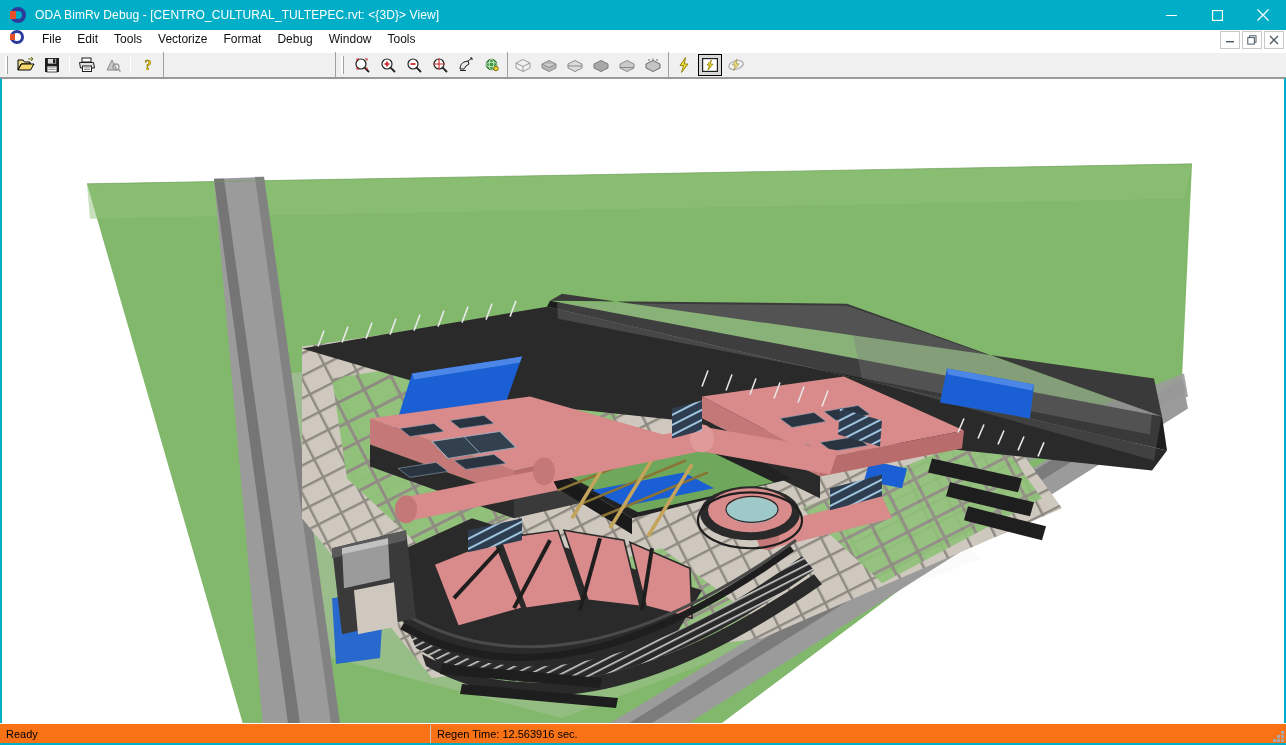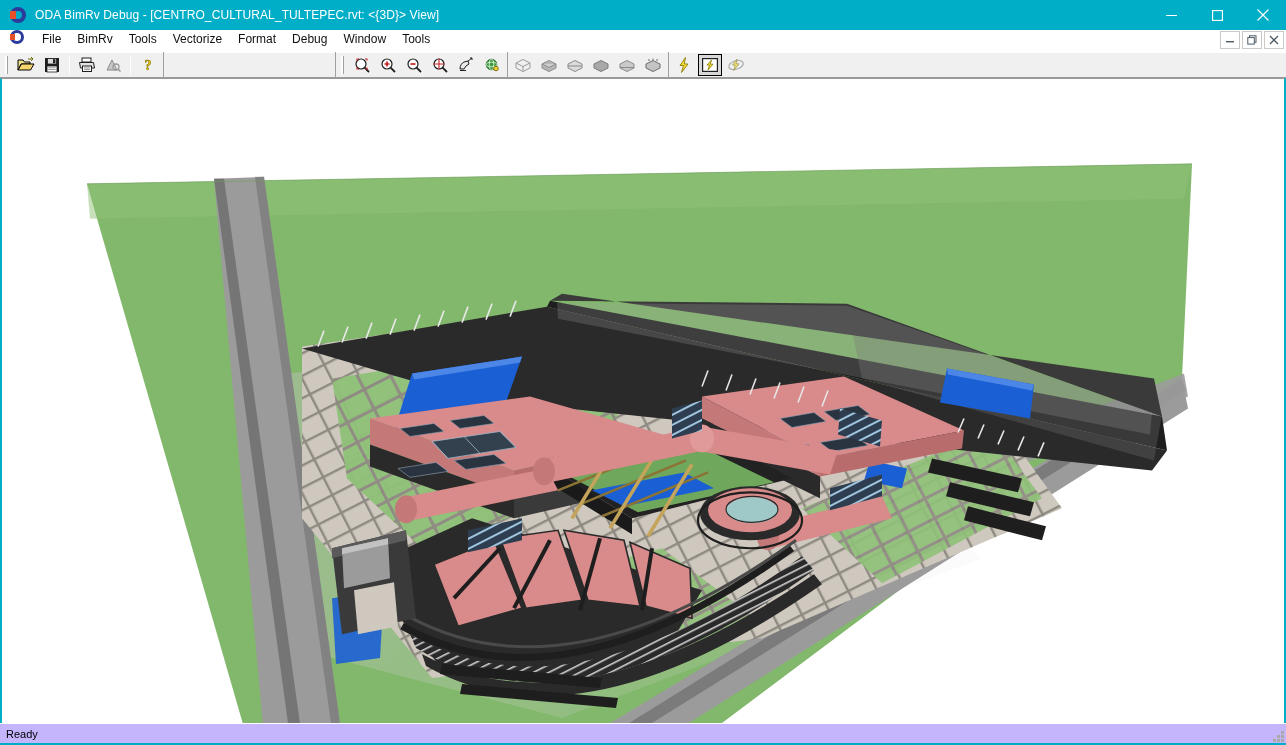--- a/index.html
+++ b/index.html
@@ -172,21 +172,21 @@
     inset: 0;
     background: #ffffff;
     overflow: hidden;
   }
   .viewport svg { display: block; width: 100%; height: 100%; }
 
   
   .statusbar {
     height: 20px;
     flex: 0 0 20px;
-    background: #c4b5fd;
+    background: #f97316;
     border-top: 1px solid #ffffff;
     display: flex;
     align-items: center;
     font-size: 11px;
     color: #000;
     position: relative;
   }
   .status-pane {
     height: 18px;
     display: flex;
@@ -244,21 +244,21 @@
       </div>
     </div>
   </div>
 
   <div class="menubar">
     <div class="menu-logo">
       <div class="ring"></div>
       <div class="notch"></div>
     </div>
     <div class="menu-item">File</div>
-    <div class="menu-item">BimRv</div>
+    <div class="menu-item">Edit</div>
     <div class="menu-item">Tools</div>
     <div class="menu-item">Vectorize</div>
     <div class="menu-item">Format</div>
     <div class="menu-item">Debug</div>
     <div class="menu-item">Window</div>
     <div class="menu-item">Tools</div>
 
     <div class="mdi-controls">
       <div class="mdi-btn">
         <svg width="10" height="10" viewBox="0 0 10 10">
@@ -644,20 +644,21 @@
         <path d="M340 470 L386 460 L386 466 L340 476 Z" fill="#C2C2C2"></path>
 
         <path d="M85 105 L1190 85" stroke="#6f9d5c" stroke-width="1" fill="none" opacity="0.6"></path>
         <path d="M245 660 L700 660" stroke="#6f9d5c" stroke-width="1" fill="none" opacity="0.4"></path>
       </svg>
     </div>
   </div>
 
   <div class="statusbar">
     <div class="status-pane first ready">Ready</div>
+    <div class="status-pane regen">Regen Time: 12.563916 sec.</div>
     <div class="resize-grip">
       <i style="right:0px;  bottom:0px;"></i>
       <i style="right:4px;  bottom:0px;"></i>
       <i style="right:8px;  bottom:0px;"></i>
       <i style="right:0px;  bottom:4px;"></i>
       <i style="right:4px;  bottom:4px;"></i>
       <i style="right:0px;  bottom:8px;"></i>
     </div>
   </div>
 

